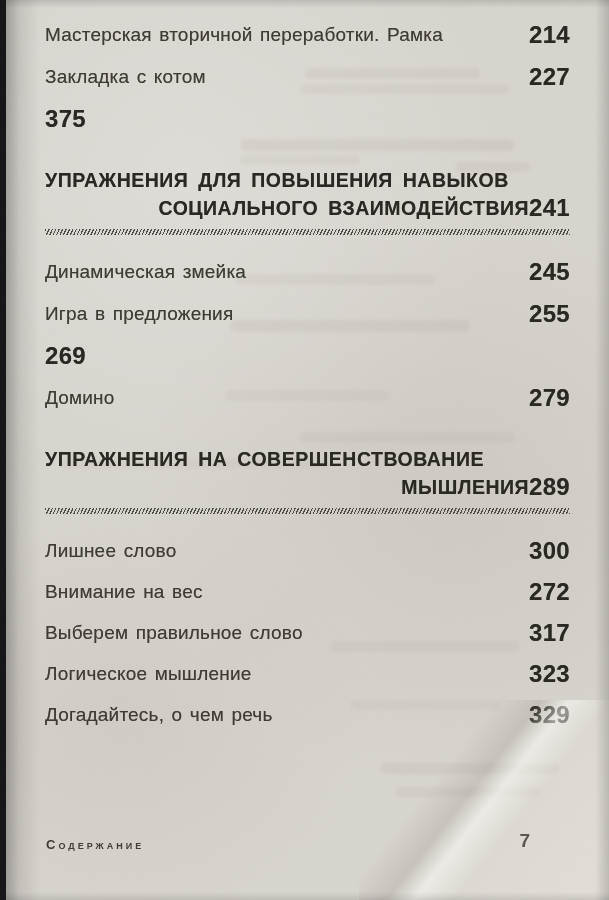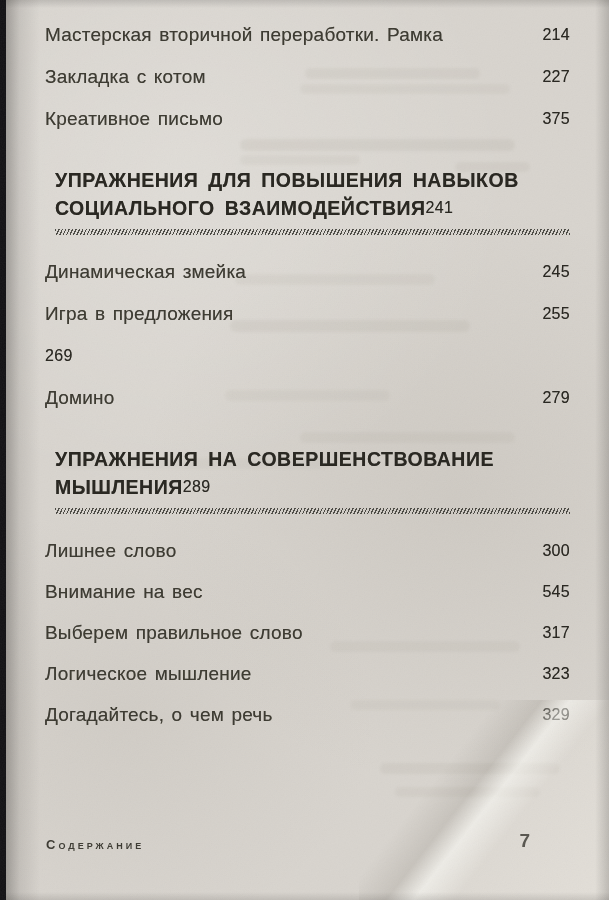--- a/index.html
+++ b/index.html
@@ -27,26 +27,26 @@
           rgba(244,240,232,.38) 100%);}
   
   .smudge{position:absolute;border-radius:6px;background:#8f897b;filter:blur(1.8px);}
   
   .content{position:absolute;left:45px;right:39px;top:0;padding-top:14px;
         color:#38362e;}
   .row{display:flex;justify-content:space-between;align-items:center;height:42px;}
   .g3 .row{height:41px;}
   .row .t{font-size:19px;letter-spacing:.2px;word-spacing:2px;color:#3a382f;
         text-shadow:0 0 .5px rgba(58,56,47,.55);}
-  .num{font-size:16px;font-weight:400;color:#26241e;letter-spacing:.3px;
+  .num{font-size:24px;font-weight:700;color:#26241e;letter-spacing:.3px;
         text-shadow:0 0 .5px rgba(38,36,30,.5);}
-  .hdr{margin-top:26px;margin-bottom:16px;margin-left:10px;}
+  .hdr{margin-top:26px;margin-bottom:16px;}
   .hdr .hl{font-size:19.5px;font-weight:700;line-height:28px;letter-spacing:.5px;
         word-spacing:4px;color:#26241e;text-shadow:0 0 .5px rgba(38,36,30,.55);}
-  .hdr .hl2row{display:flex;justify-content:flex-start;align-items:center;height:28px;}
+  .hdr .hl2row{display:flex;justify-content:flex-end;align-items:center;height:28px;}
   .hatch{margin-top:7px;height:6px;opacity:.9;
         background:repeating-linear-gradient(115deg,#3b3a34 0 1.2px,rgba(0,0,0,0) 1.2px 3.1px);}
   .footer{position:absolute;left:46px;right:39px;top:830px;
         display:flex;justify-content:space-between;align-items:flex-end;}
   .flabel{font-size:13px;font-weight:600;font-variant-caps:small-caps;
         letter-spacing:3px;color:#3b3931;}
   .fnum{font-size:19px;font-weight:700;color:#26241e;margin-right:40px;}
   .grain{position:absolute;inset:0;pointer-events:none;}
 </style>
 </head>
@@ -74,21 +74,20 @@
 
       <div class="row">
         <span class="t">Мастерская вторичной переработки. Рамка</span>
         <span class="num">214</span>
       </div>
       <div class="row">
         <span class="t">Закладка с котом</span>
         <span class="num">227</span>
       </div>
       <div class="row">
-        <span class="t">Креативное письмо</span>
         <span class="num">375</span>
       </div>
 
       <div class="hdr">
         <div class="hl">УПРАЖНЕНИЯ ДЛЯ ПОВЫШЕНИЯ НАВЫКОВ</div>
         <div class="hl2row">
           <span class="hl">СОЦИАЛЬНОГО ВЗАИМОДЕЙСТВИЯ</span>
           <span class="num">241</span>
         </div>
         <div class="hatch"></div>
@@ -119,21 +118,21 @@
         <div class="hatch"></div>
       </div>
 
       <div class="g3">
         <div class="row">
           <span class="t">Лишнее слово</span>
           <span class="num">300</span>
         </div>
         <div class="row">
           <span class="t">Внимание на вес</span>
-          <span class="num">545</span>
+          <span class="num">272</span>
         </div>
         <div class="row">
           <span class="t">Выберем правильное слово</span>
           <span class="num">317</span>
         </div>
         <div class="row">
           <span class="t">Логическое мышление</span>
           <span class="num">323</span>
         </div>
         <div class="row">

